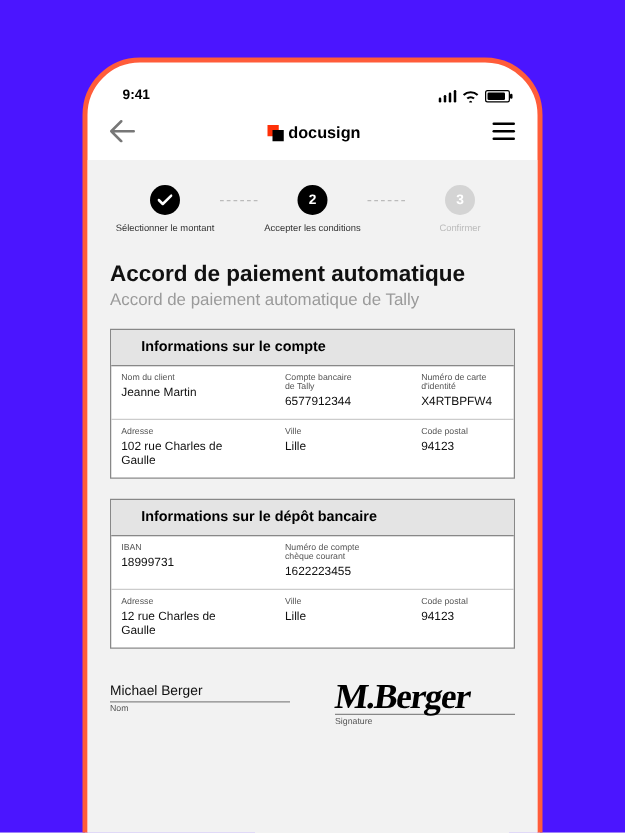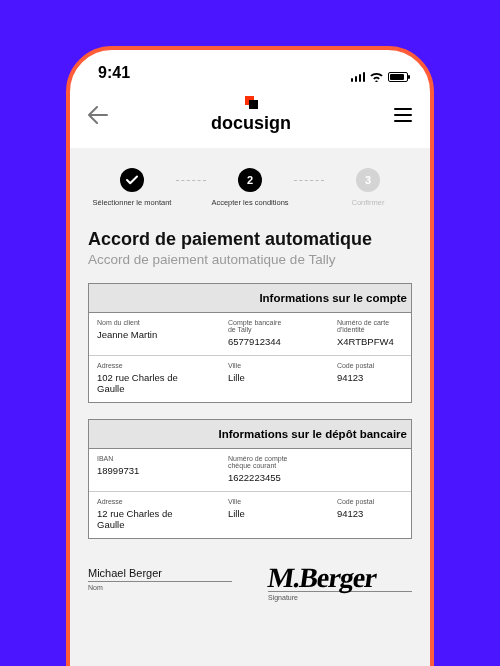--- a/index.html
+++ b/index.html
@@ -30,41 +30,41 @@
     display: flex;
     flex-direction: column;
   }
   .status-bar {
     height: 32px;
     display: flex;
     align-items: flex-end;
     padding: 0 22px 0 28px;
     justify-content: space-between;
     font-weight: 600;
-    font-size: 16px;
+    font-size: 11px;
   }
   .status-icons { display: flex; align-items: center; gap: 4px; }
   .sig { display:flex; align-items:flex-end; gap:1.5px; }
   .sig b { display:block; width:2.5px; background:#000; border-radius:1px; }
   .sig b:nth-child(1){height:4px}
   .sig b:nth-child(2){height:6px}
   .sig b:nth-child(3){height:8px}
   .sig b:nth-child(4){height:10px}
   .batt { width:20px; height:10px; border:1px solid #000; border-radius:2px; position:relative; }
   .batt::after { content:""; position:absolute; right:-3px; top:2px; width:2px; height:4px; background:#000; border-radius:1px; }
   .batt i { display:block; width:14px; height:6px; background:#000; margin:1px; border-radius:1px; }
 
   .app-header {
     display: flex;
     align-items: center;
     justify-content: space-between;
     padding: 14px 18px 14px 18px;
   }
   .back-arrow svg { display:block; }
-  .brand { display:flex; align-items:center; gap:4px; font-weight:700; font-size:18px;flex-direction:column; }
+  .brand { display:flex; align-items:flex-end; gap:4px; font-weight:700; font-size:13px; }
   .brand-mark { position:relative; width:13px; height:13px; }
   .brand-mark .sq1 { position:absolute; left:0; top:0; width:9px; height:9px; background:#ff3008; }
   .brand-mark .sq2 { position:absolute; left:4px; top:4px; width:9px; height:9px; background:#000; }
   .hamburger { display:flex; flex-direction:column; gap:4px; width:18px; }
   .hamburger span { height:2px; background:#000; border-radius:1px; }
 
   .content {
     flex:1;
     background:#f2f2f2;
     padding: 20px 18px 0 18px;
@@ -84,24 +84,23 @@
   .subtitle { font-size:13.5px; color:#9a9a9a; margin-top:2px; }
 
   .card {
     margin-top:16px;
     border:1px solid #888;
     background:#fff;
   }
   .card-head {
     background:#e4e4e4;
     border-bottom:1px solid #888;
-    padding:8px 4px;
+    padding:8px 24px;
     font-size:11.5px;
     font-weight:600;
-    text-align:right;
   }
   .row3 { display:flex; border-bottom:1px solid #ccc;gap:30px; }
   .row3:last-child { border-bottom:none; }
   .row3 > div { flex:1; padding:6px 8px 8px 8px; }
   .row3 > div:nth-child(1){ flex:1.35; }
   .row3 > div:nth-child(3){ flex:1.05; }
   .fld-lbl { font-size:7px; color:#555; }
   .fld-val { font-size:9.5px; color:#111; margin-top:3px; }
 
   .sigrow { display:flex; margin-top:28px; gap:36px; align-items:flex-start; }

